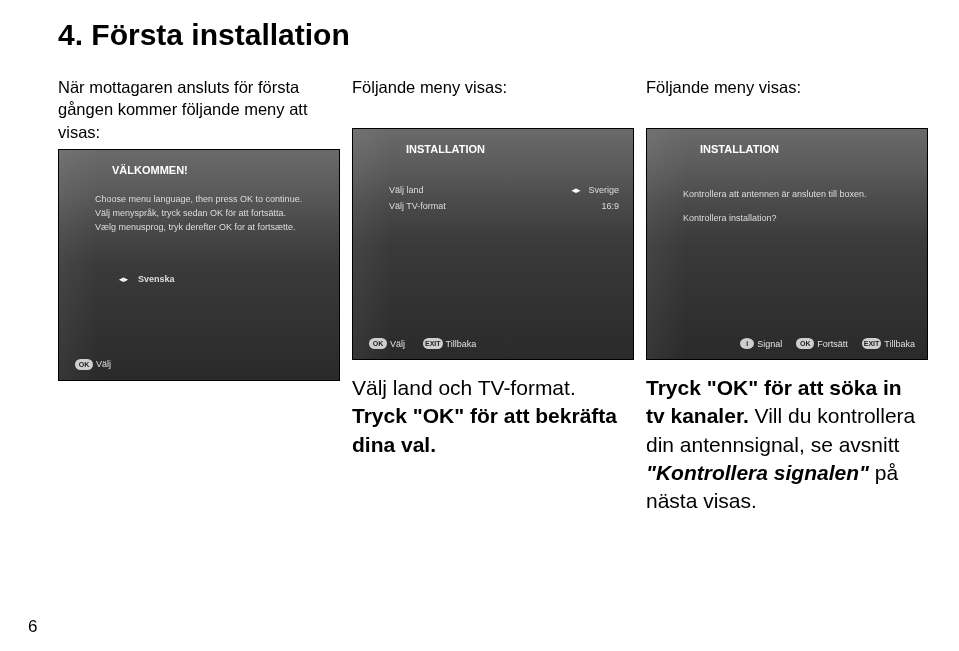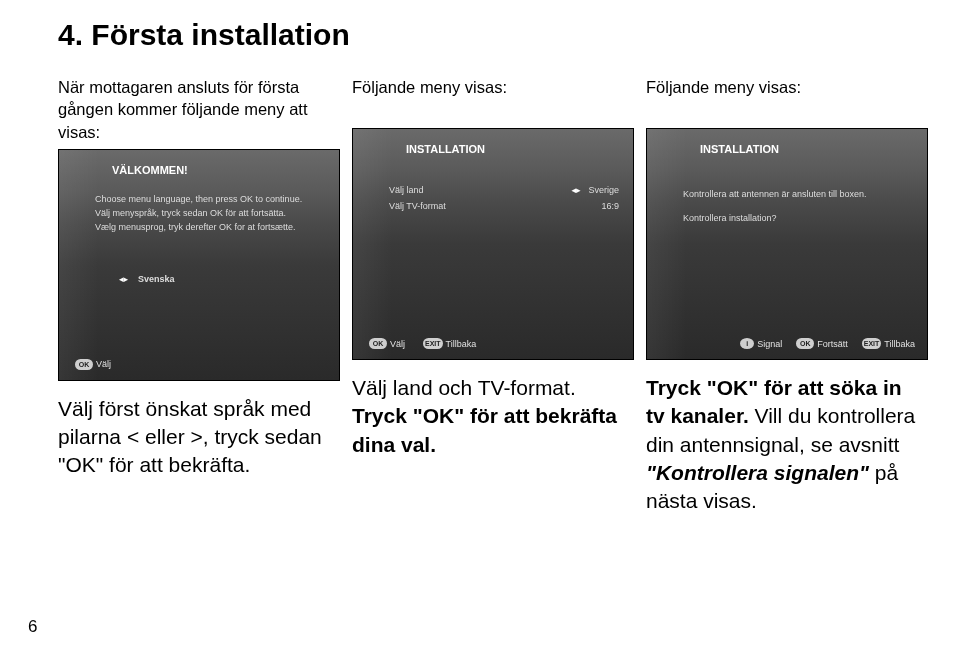--- a/index.html
+++ b/index.html
@@ -159,23 +159,20 @@
           </span>
         </div>
         <div class="pill">
           <span class="btn">
             <span class="chip">OK</span>
             <span>Välj</span>
           </span>
         </div>
       </div>
 
-      <div class="caption">
-        <span>Välj först önskat språk med pilarna &lt; eller &gt;, tryck sedan "OK" för att bekräfta.</span>
-      </div>
     </div>
 
     <div class="col">
       <div class="lead">Följande meny visas:</div>
 
       <div class="shot">
         <div class="tv-title">INSTALLATION</div>
         <div class="tv-line" style="top:56px">
           <span class="row">
             <span>Välj land</span>

